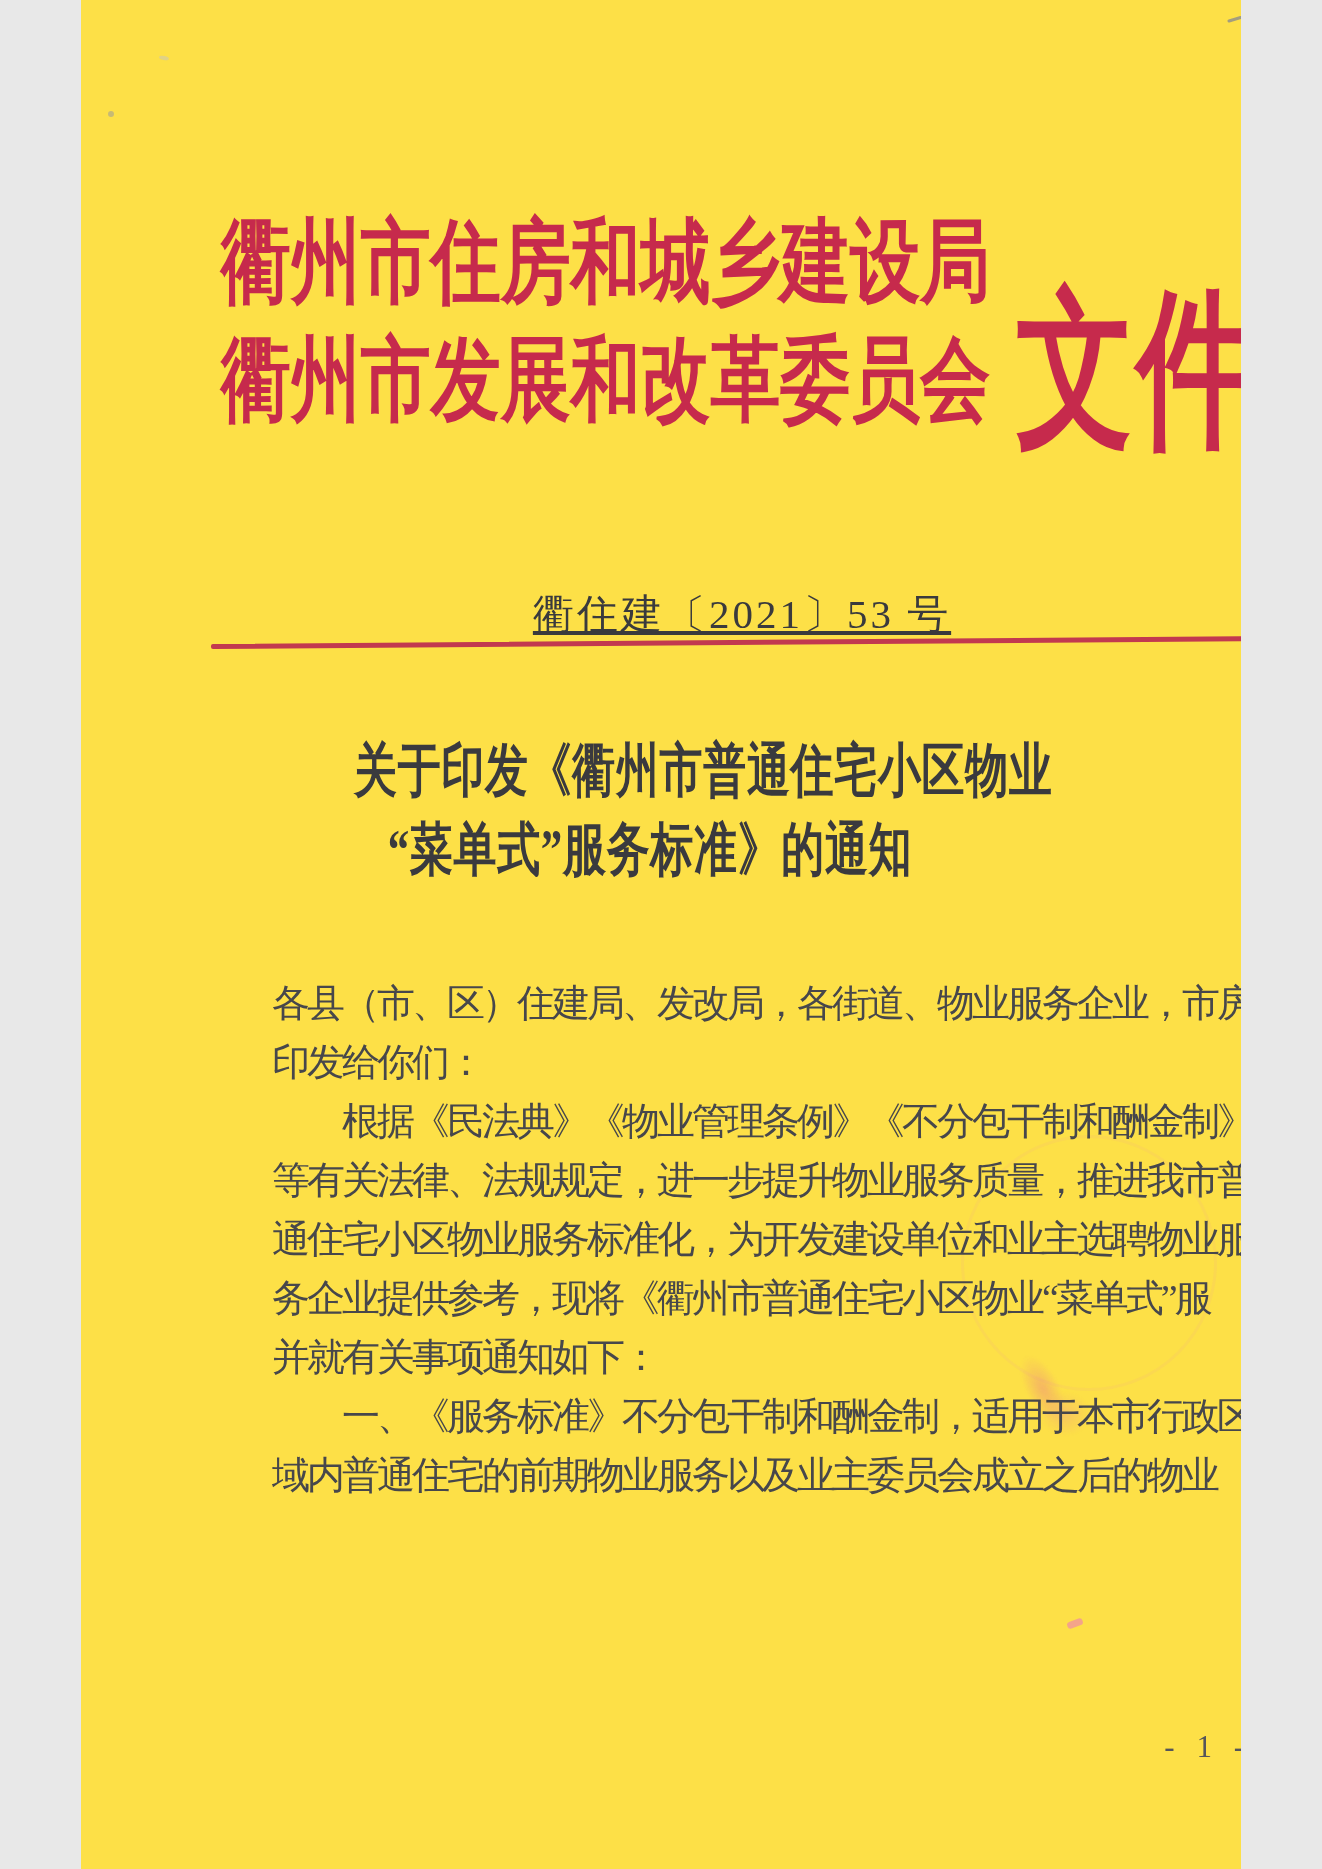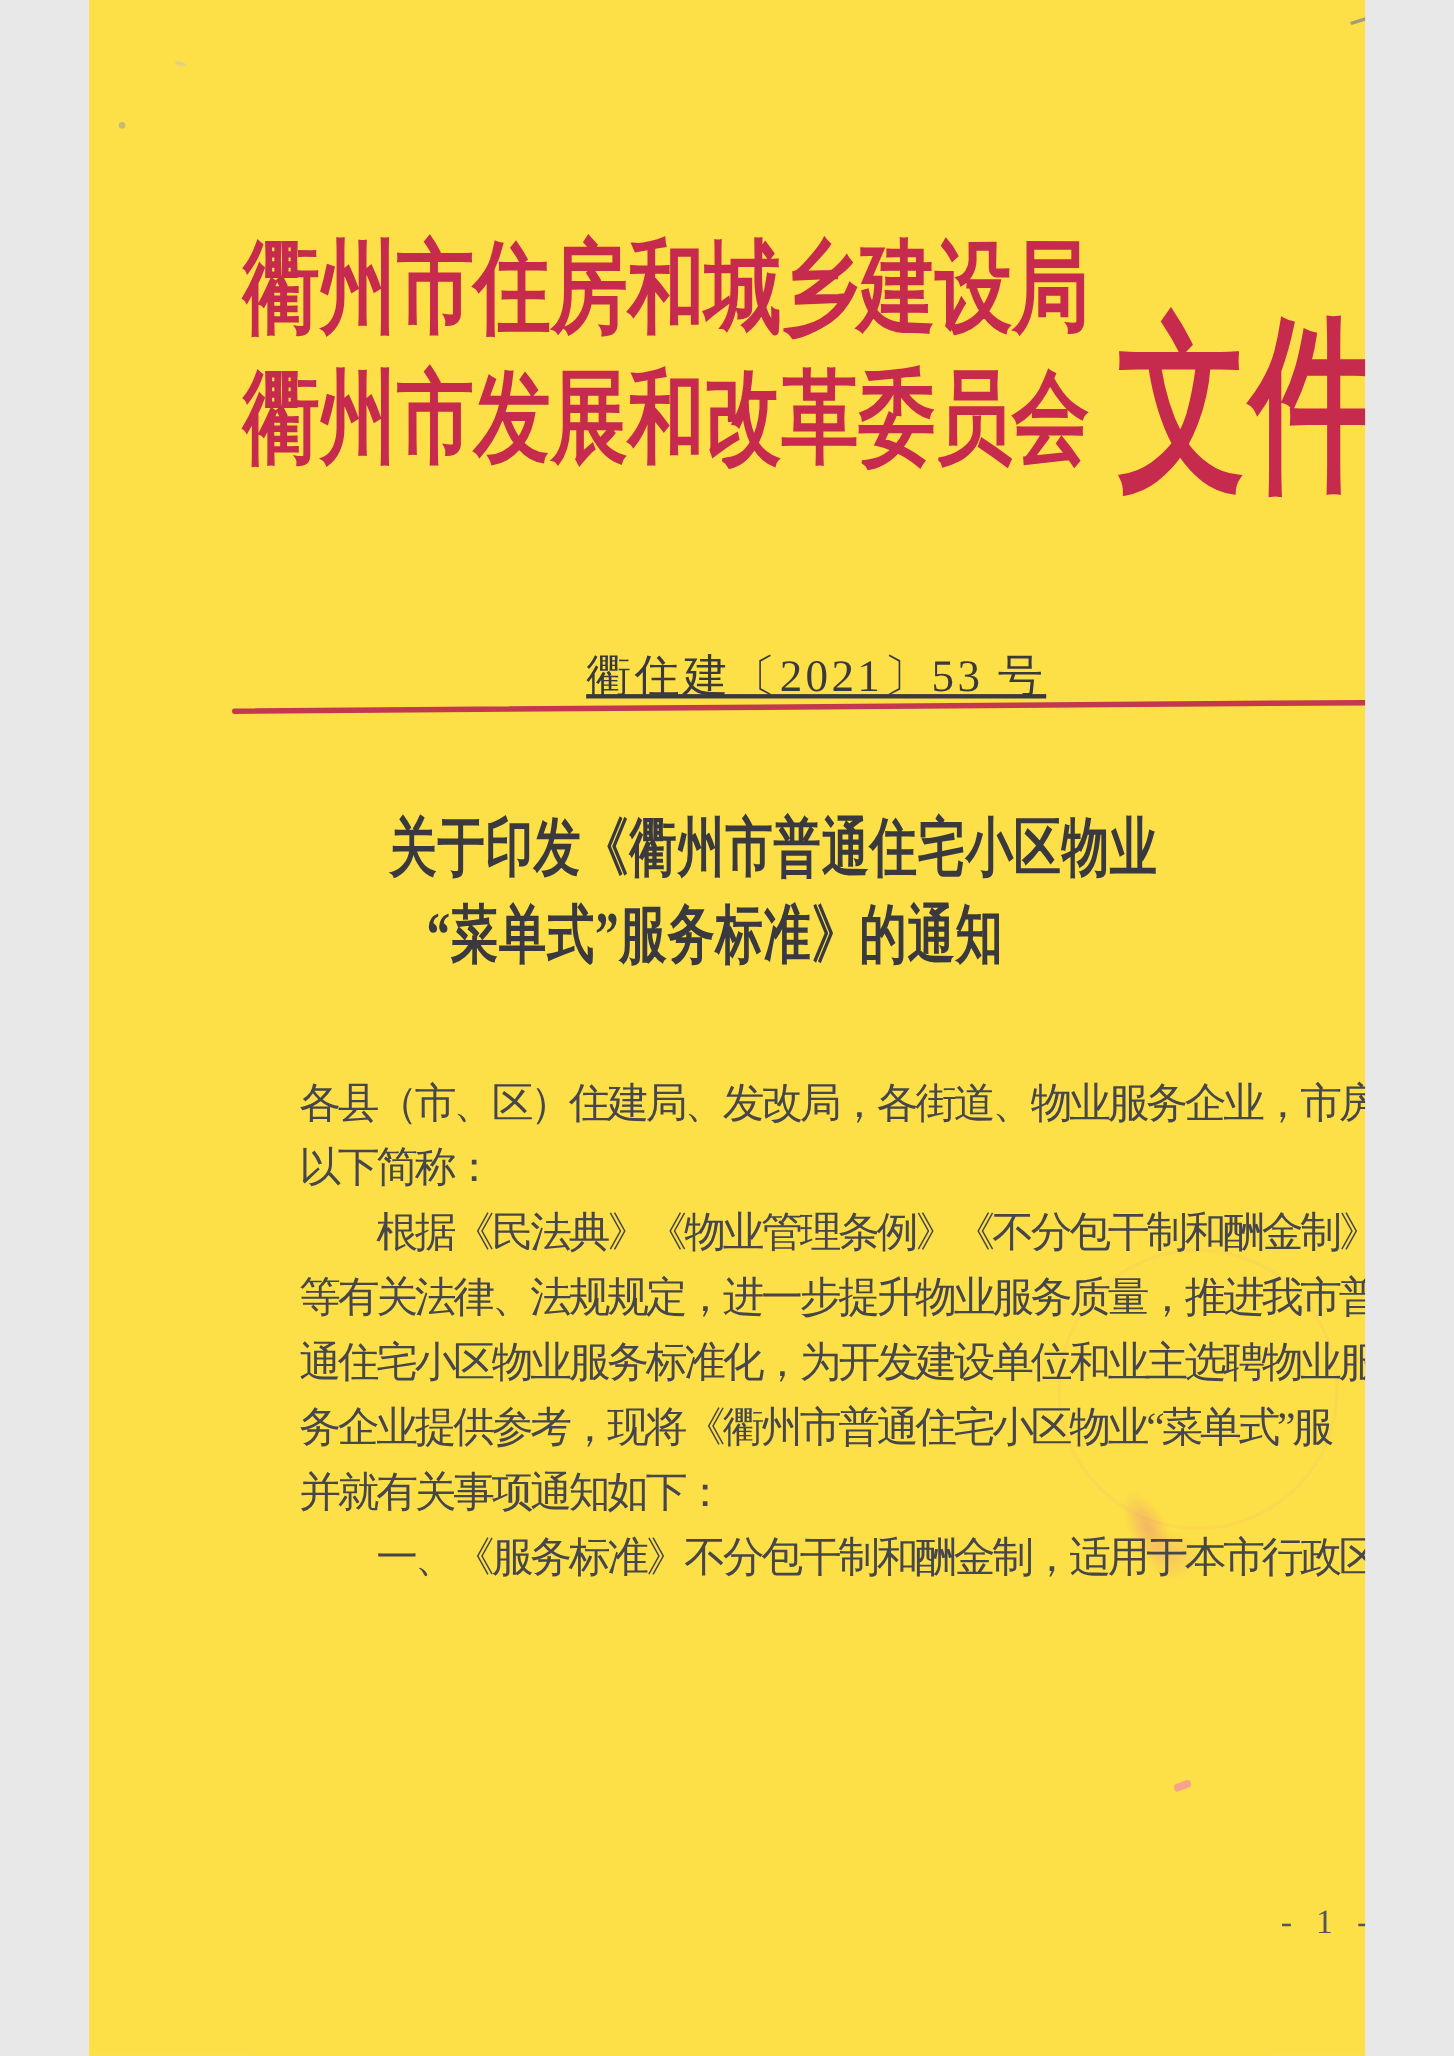--- a/index.html
+++ b/index.html
@@ -137,24 +137,25 @@
 
   <div class="redline"></div>
 
   <div class="title-block">
     <div>关于印发《衢州市普通住宅小区物业</div>
     <div>“菜单式”服务标准》的通知</div>
   </div>
 
   <div class="body-block">
     <div class="bline">各县（市、区）住建局、发改局，各街道、物业服务企业，市房</div>
-    <div class="bline">以下简称：</div>
+    <div class="bline">印发给你们：</div>
     <div class="bline">　　根据《民法典》《物业管理条例》《不分包干制和酬金制》</div>
     <div class="bline">等有关法律、法规规定，进一步提升物业服务质量，推进我市普</div>
     <div class="bline">通住宅小区物业服务标准化，为开发建设单位和业主选聘物业服</div>
     <div class="bline">务企业提供参考，现将《衢州市普通住宅小区物业“菜单式”服</div>
     <div class="bline">并就有关事项通知如下：</div>
     <div class="bline">　　一、《服务标准》不分包干制和酬金制，适用于本市行政区</div>
+    <div class="bline">域内普通住宅的前期物业服务以及业主委员会成立之后的物业</div>
   </div>
 
   <div class="pagenum">- 1 -</div>
 
 </div>
 
 </body></html>

